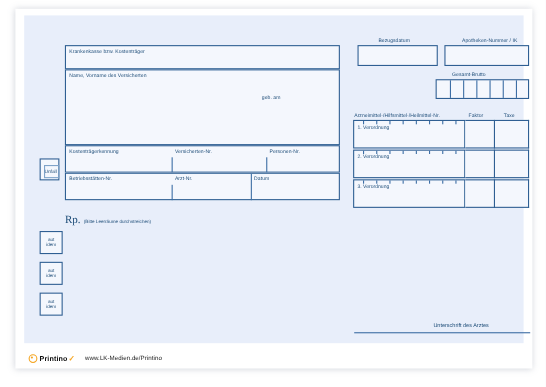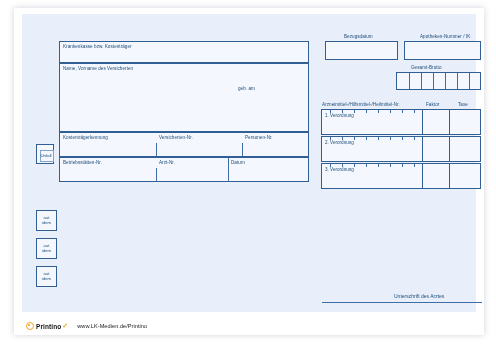--- a/index.html
+++ b/index.html
@@ -243,20 +243,24 @@
               <i style="left:80px"></i>
               <i style="left:92px"></i>
           </div>
           <span class="v-label">3. Verordnung</span>
         </div>
         <div class="v-faktor"></div>
         <div class="v-taxe"></div>
       </div>
     </div>
 
+    <div id="rp-line">
+      <span id="rp-mark">Rp.</span>
+      <span id="rp-hint">(Bitte Leerräume durchstreichen)</span>
+    </div>
 
     <div class="autidem" style="top:196px;">
       <span>aut</span>
       <span>idem</span>
     </div>
     <div class="autidem" style="top:224px;">
       <span>aut</span>
       <span>idem</span>
     </div>
     <div class="autidem" style="top:252px;">

